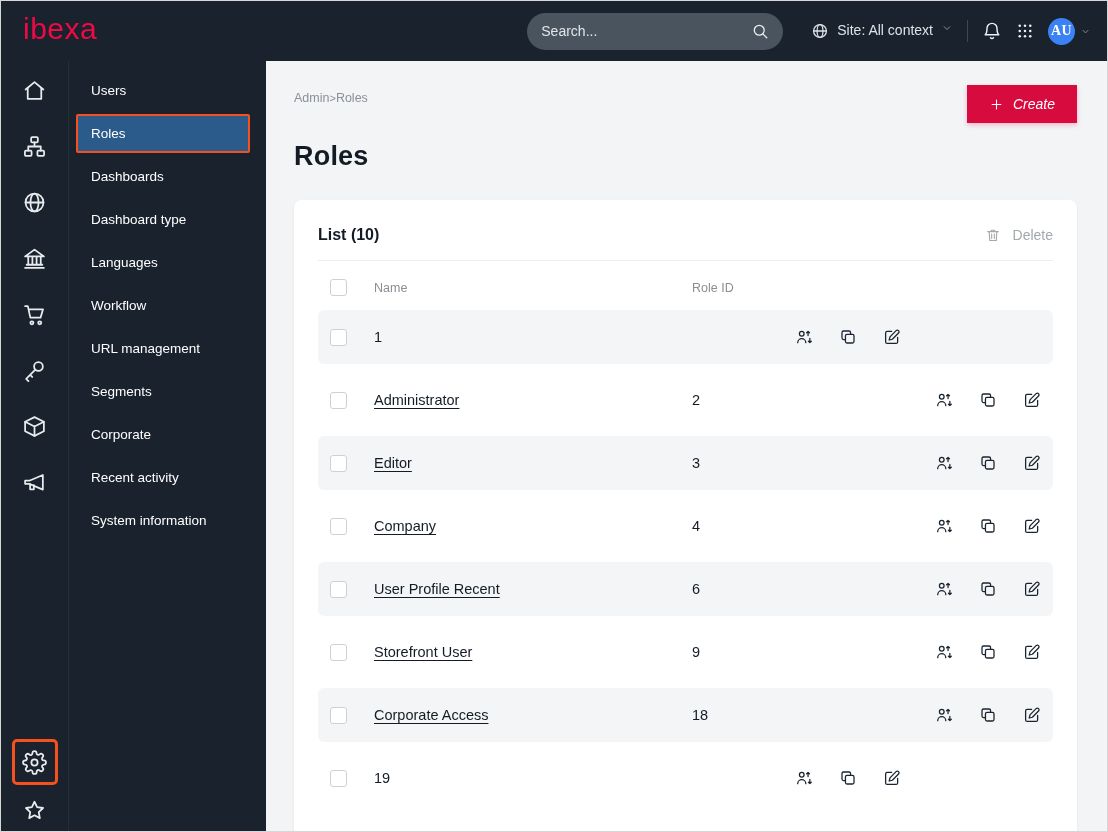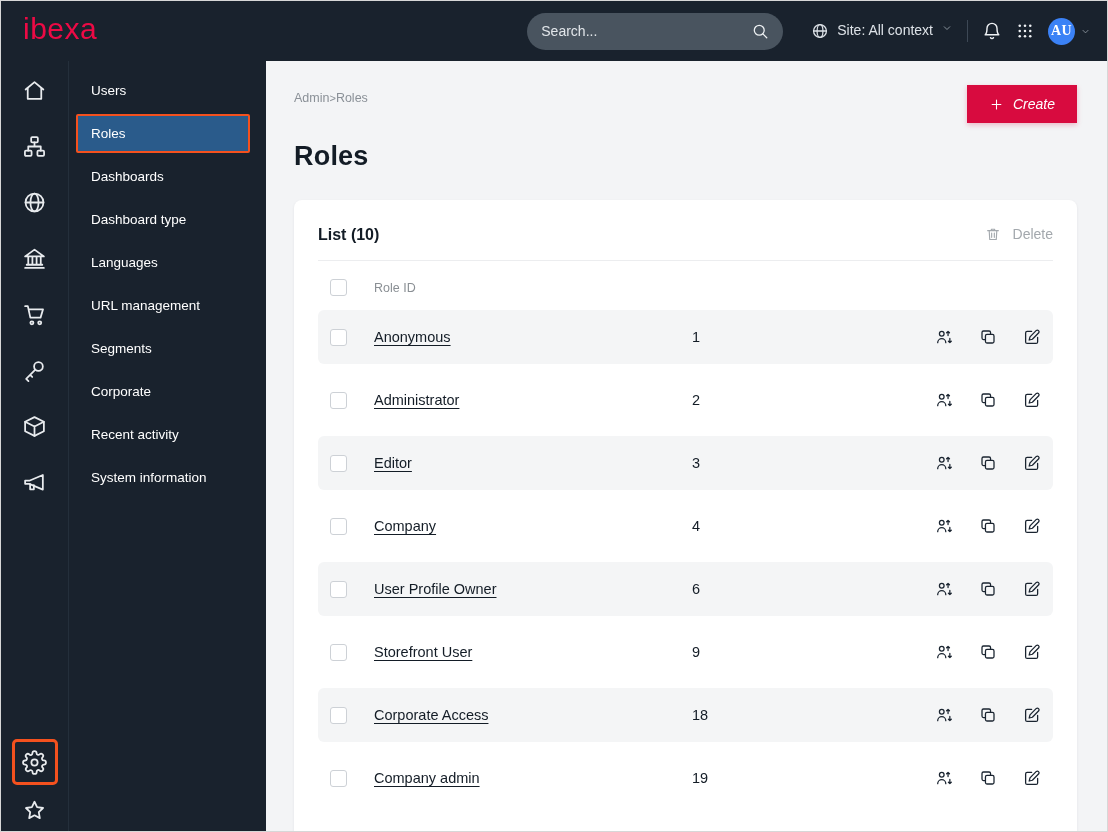--- a/index.html
+++ b/index.html
@@ -47,21 +47,21 @@
   .main { flex:1; background:#f3f4f6; padding:24px 30px 0 28px; overflow:hidden; }
   .main-top { display:flex; justify-content:space-between; align-items:flex-start; }
   .breadcrumb { display:flex; align-items:center; gap:0; font-size:12.5px; color:#8a9097; padding-top:6px; }
   .bc-link { color:#8a9097; text-decoration:none; }
   .bc-sep { font-size:11px; color:#8a9097; }
   .create-btn { display:flex; align-items:center; gap:9px; background:#d80b3f; color:#fff; border:none; border-radius:0; padding:11px 22px; font-size:14px; font-family:inherit; cursor:pointer; box-shadow:0 2px 5px rgba(216,11,63,.25);font-style:italic; }
   .page-title { margin:18px 0 28px; font-size:27px; font-weight:bold; color:#131c26; letter-spacing:.2px; }
 
   
   .card { background:#fff; border-radius:8px; padding:20px 24px; box-shadow:0 1px 3px rgba(20,30,40,.07); min-height:640px; }
-  .card-head { display:flex; justify-content:space-between; align-items:flex-start; padding:6px 0 16px; border-bottom:1px solid #ecedef; }
+  .card-head { display:flex; justify-content:space-between; align-items:center; padding:6px 0 16px; border-bottom:1px solid #ecedef; }
   .list-title { font-size:16px; font-weight:bold; color:#131c26; }
   .delete-btn { display:flex; align-items:center; gap:12px; background:none; border:none; color:#a3a8ad; font-size:14px; font-family:inherit; cursor:pointer; }
 
   .thead, .t-row { display:grid; grid-template-columns:44px 318px 1fr 140px; align-items:center; padding:0 12px; }
   .thead { padding-top:18px; padding-bottom:14px; color:#8a8f94; font-size:12.5px; }
   .t-row { height:54px; margin-bottom:9px; border-radius:6px; background:#fff; }
   .t-row.striped { background:#f4f5f6; }
   .cb { width:17px; height:17px; border:1.5px solid #cdd1d6; border-radius:3px; background:#fff; display:inline-block; cursor:pointer; }
   .cell-name a { color:#131c26; font-size:14.5px; text-decoration:underline; text-underline-offset:3px; }
   .cell-id { color:#131c26; font-size:14.5px; }
@@ -237,20 +237,23 @@
         <div class="sidebar-item">
           <span>Dashboards</span>
         </div>
         <div class="sidebar-item">
           <span>Dashboard type</span>
         </div>
         <div class="sidebar-item">
           <span>Languages</span>
         </div>
         <div class="sidebar-item">
+          <span>Workflow</span>
+        </div>
+        <div class="sidebar-item">
           <span>URL management</span>
         </div>
         <div class="sidebar-item">
           <span>Segments</span>
         </div>
         <div class="sidebar-item">
           <span>Corporate</span>
         </div>
         <div class="sidebar-item">
           <span>Recent activity</span>
@@ -287,27 +290,27 @@
                 <svg viewBox="0 0 24 24">
                   <path d="M4 7h16M9.5 7V4.8h5V7M6.3 7l.8 13.2h9.8L17.7 7M10 10.5v6.5M14 10.5v6.5"></path>
                 </svg>
               </span>
             <span>Delete</span>
           </button>
         </div>
         <div class="table">
           <div class="thead">
             <span class="cb"></span>
+            <span>Name</span>
             <span>Role ID</span>
             <span></span>
           </div>
           <div id="table-rows">
               <div class="t-row striped">
                 <span class="cb"></span>
-                <span class="cell-name"><a href="#">Anonymous</a></span>
                 <span class="cell-id">1</span>
                 <span class="cell-actions">
                   <button class="action-btn">
                     <span class="icon">
                       <svg viewBox="0 0 24 24">
                         <circle cx="9" cy="7.6" r="3.1"></circle>
                         <path d="M3.6 19.6a5.4 5.4 0 0 1 10.8 0"></path>
                         <path d="M17.4 10V4.6M15.5 6.4l1.9-1.9 1.9 1.9"></path>
                         <path d="M19.8 14v5.4M17.9 17.6l1.9 1.9 1.9-1.9"></path>
                       </svg>
@@ -425,21 +428,21 @@
                       <svg viewBox="0 0 24 24">
                         <path d="M11.5 4.5H5.5a2 2 0 0 0-2 2v12a2 2 0 0 0 2 2h12a2 2 0 0 0 2-2v-6"></path>
                         <path d="M17.8 3.2a2.3 2.3 0 0 1 3.2 3.2L12.5 15l-4.2 1 1-4.2z"></path>
                       </svg>
                     </span>
                   </button>
                 </span>
               </div>
               <div class="t-row striped">
                 <span class="cb"></span>
-                <span class="cell-name"><a href="#">User Profile Owner</a></span>
+                <span class="cell-name"><a href="#">User Profile Recent</a></span>
                 <span class="cell-id">6</span>
                 <span class="cell-actions">
                   <button class="action-btn">
                     <span class="icon">
                       <svg viewBox="0 0 24 24">
                         <circle cx="9" cy="7.6" r="3.1"></circle>
                         <path d="M3.6 19.6a5.4 5.4 0 0 1 10.8 0"></path>
                         <path d="M17.4 10V4.6M15.5 6.4l1.9-1.9 1.9 1.9"></path>
                         <path d="M19.8 14v5.4M17.9 17.6l1.9 1.9 1.9-1.9"></path>
                       </svg>
@@ -524,21 +527,20 @@
                       <svg viewBox="0 0 24 24">
                         <path d="M11.5 4.5H5.5a2 2 0 0 0-2 2v12a2 2 0 0 0 2 2h12a2 2 0 0 0 2-2v-6"></path>
                         <path d="M17.8 3.2a2.3 2.3 0 0 1 3.2 3.2L12.5 15l-4.2 1 1-4.2z"></path>
                       </svg>
                     </span>
                   </button>
                 </span>
               </div>
               <div class="t-row">
                 <span class="cb"></span>
-                <span class="cell-name"><a href="#">Company admin</a></span>
                 <span class="cell-id">19</span>
                 <span class="cell-actions">
                   <button class="action-btn">
                     <span class="icon">
                       <svg viewBox="0 0 24 24">
                         <circle cx="9" cy="7.6" r="3.1"></circle>
                         <path d="M3.6 19.6a5.4 5.4 0 0 1 10.8 0"></path>
                         <path d="M17.4 10V4.6M15.5 6.4l1.9-1.9 1.9 1.9"></path>
                         <path d="M19.8 14v5.4M17.9 17.6l1.9 1.9 1.9-1.9"></path>
                       </svg>

